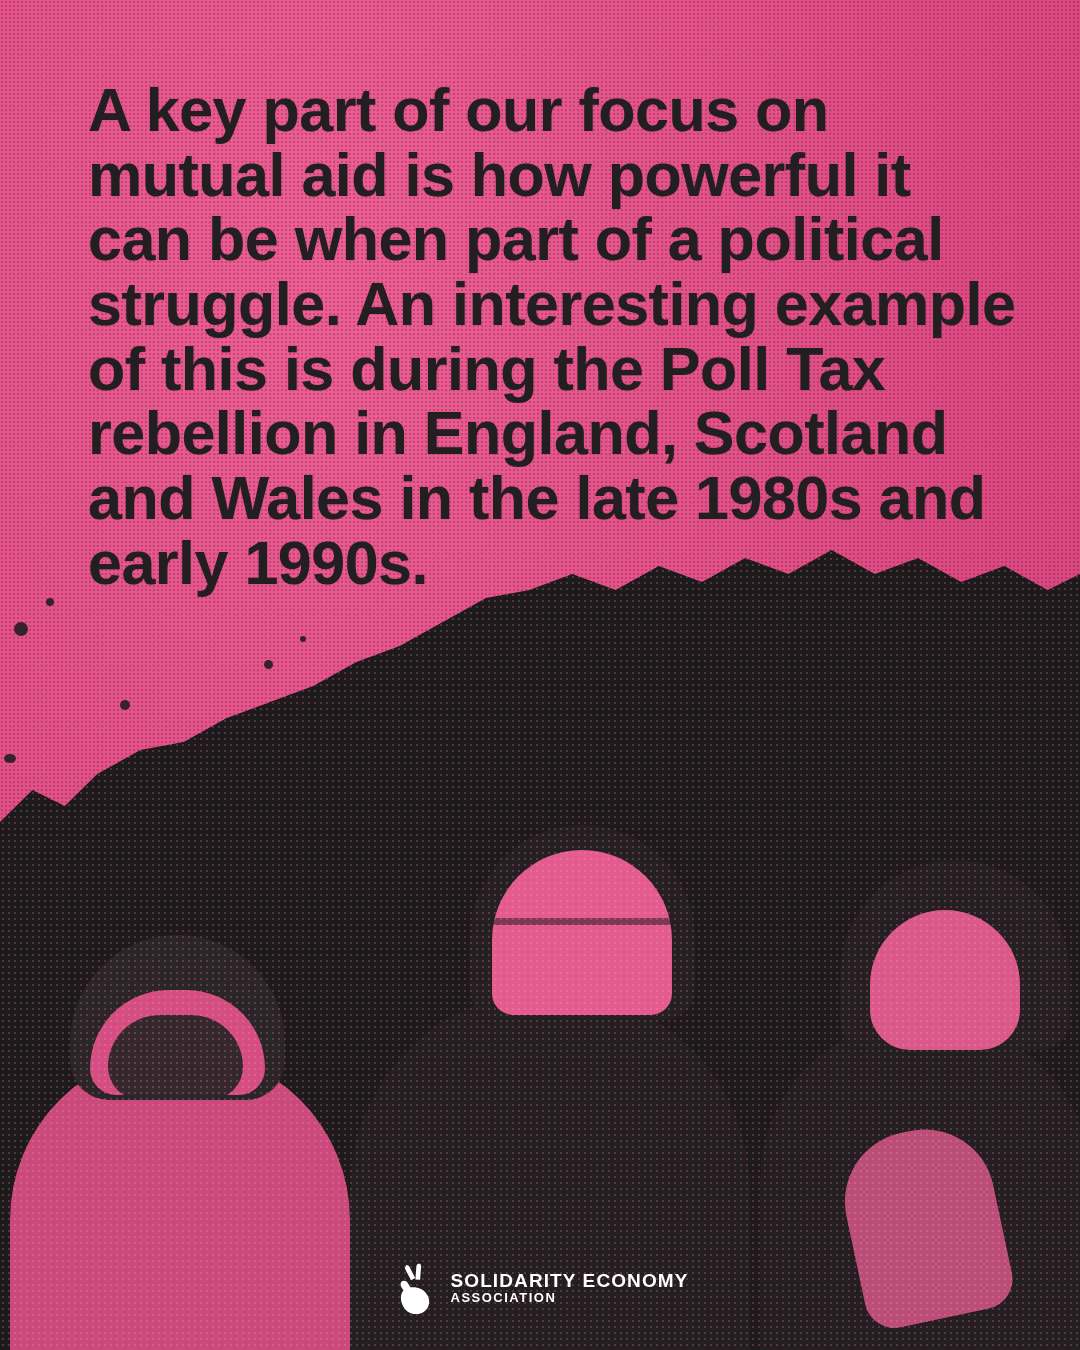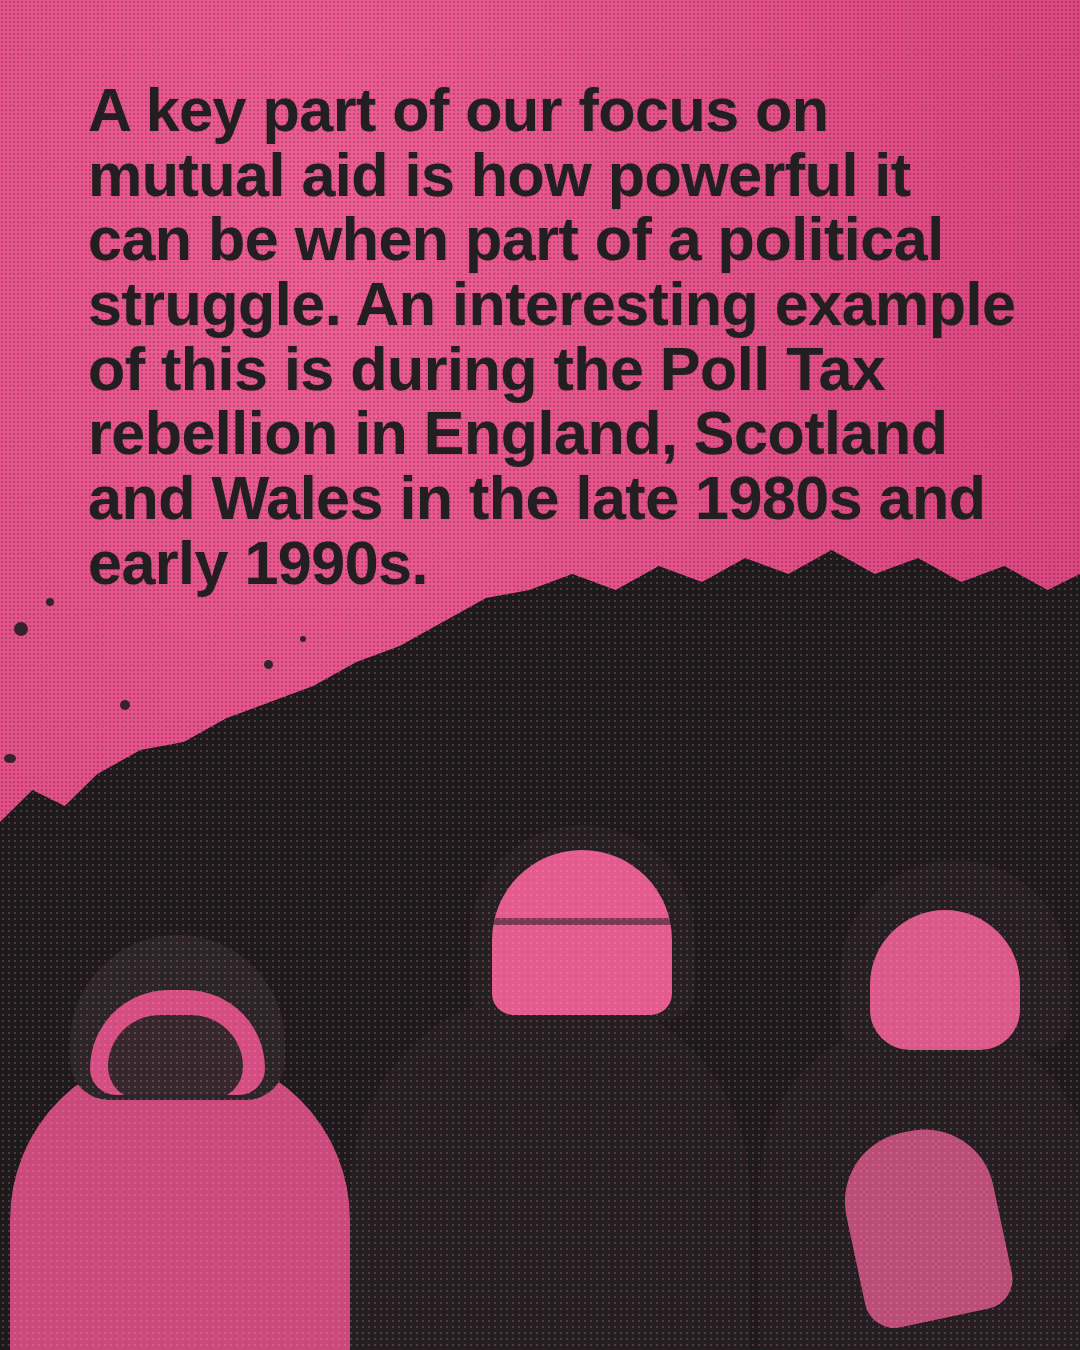--- a/index.html
+++ b/index.html
@@ -237,14 +237,28 @@
 
       <div class="fig of3-body"></div>
       <div class="fig of3-helmet"></div>
       <div class="fig of3-face"></div>
       <div class="fig of3-arm"></div>
 
       <div class="halftone"></div>
     </div>
   </div>
 
+  <div class="logo">
+    <svg class="logo-mark" viewBox="0 0 46 52" aria-hidden="true">
+      <g fill="#ffffff">
+        <path d="M14.5 2.5c1.8-.6 3.5.5 4 2.3l3.4 12.1-4.5 1.3L14 6.9c-.5-1.8.5-3.7 2.5-4.4z" transform="rotate(-12 18 10)"></path>
+        <path d="M24.5 1.2c1.9-.3 3.6 1.1 3.8 3l1.3 13.1-4.7.5-1.3-13c-.2-1.9 1-3.4 2.9-3.6z" transform="rotate(10 26 9)"></path>
+        <path d="M9.5 19.5c2.2-1.4 5-.7 6.3 1.5l6.4 10.6c1 1.7.3 3.7-1.4 4.6-1.7.9-3.8.3-4.7-1.3L9.2 24.9c-1-1.7-.7-4 .3-5.4z"></path>
+        <path d="M13 27c8-3.5 17.5-1.5 22 5.5 4.3 6.7 2 15-4.8 18.3-6.9 3.4-15.4.6-19-6.2C7.7 38 8 30.4 13 27z"></path>
+      </g>
+    </svg>
+    <div class="logo-text">
+      <div class="logo-line1">SOLIDARITY ECONOMY</div>
+      <div class="logo-line2">ASSOCIATION</div>
+    </div>
+  </div>
 
 </div>
 
 </body></html>

